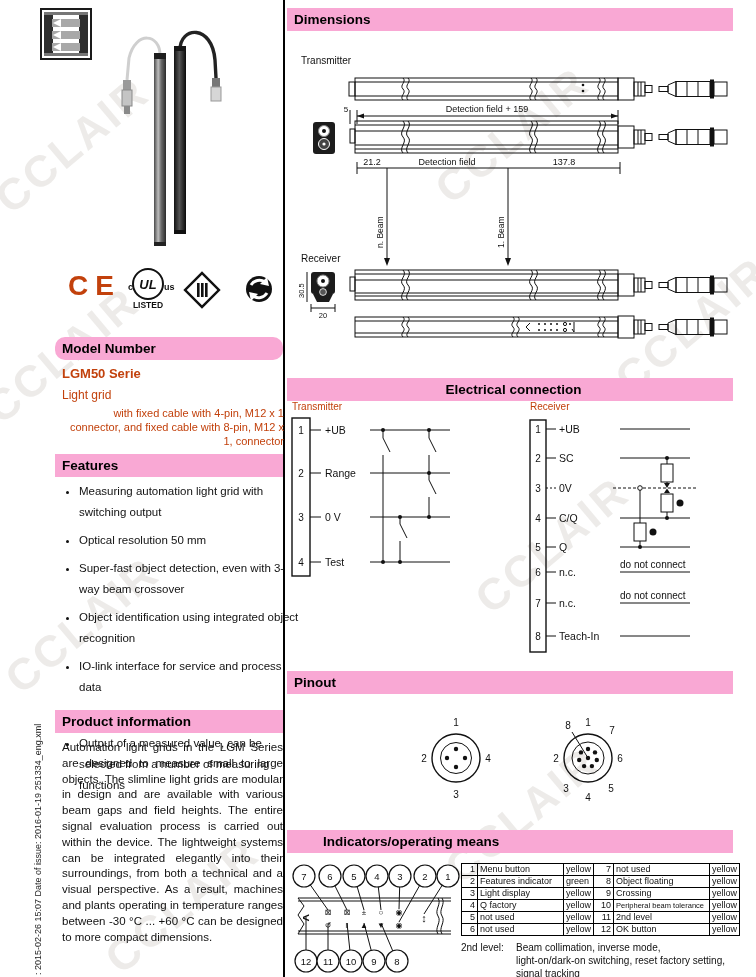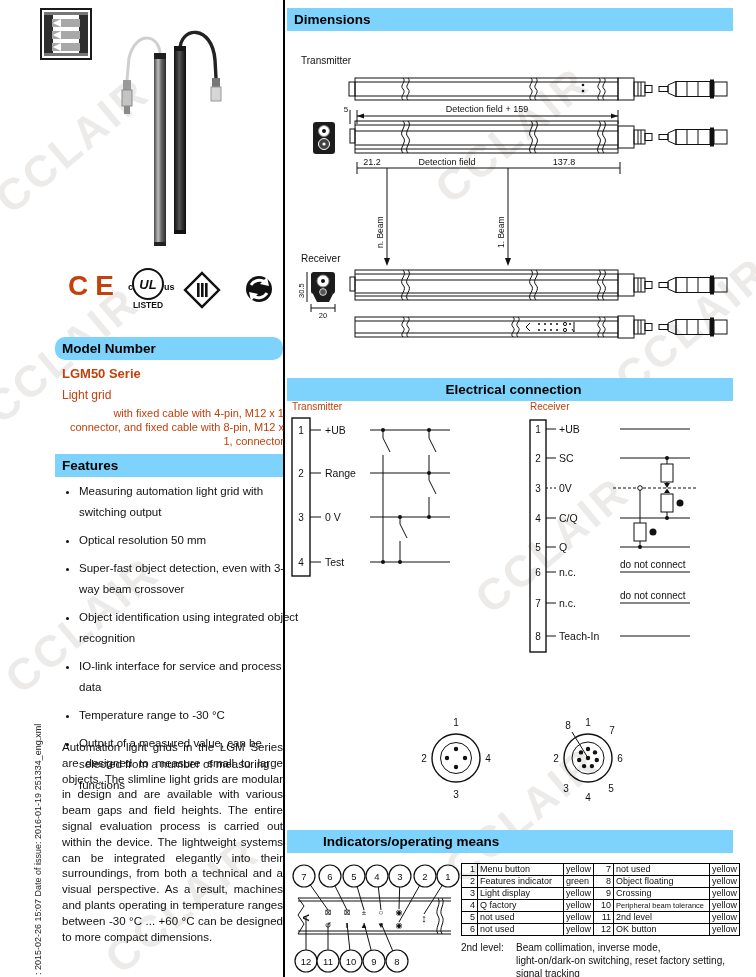--- a/index.html
+++ b/index.html
@@ -1,21 +1,21 @@
 <!DOCTYPE html>
 <html><head>
 <meta charset="utf-8">
 <style>
   html,body{margin:0;padding:0;background:#fff;}
   .page{position:relative;width:756px;height:977px;background:#fff;overflow:hidden;
         font-family:"Liberation Sans",sans-serif;color:#111;}
   .wm{position:absolute;font-weight:bold;font-size:44px;letter-spacing:3px;
       color:rgba(200,194,188,.33);transform:rotate(-40deg);white-space:nowrap;pointer-events:none;}
   .divider{position:absolute;left:283px;top:0;width:2px;height:977px;background:#000;}
-  .sechdr{position:absolute;background:#7dd3fc;color:#000;font-weight:bold;
+  .sechdr{position:absolute;background:#f9a8d4;color:#000;font-weight:bold;
           font-size:13.5px;line-height:23px;padding-left:7px;height:23px;box-sizing:border-box;}
   .lcol-hdr{left:55px;width:228px;}
   .rcol-hdr{left:287px;width:446px;}
   .txt{position:absolute;color:#c2410c;}
   .bold{font-weight:bold;}
   .side-text{position:absolute;left:33px;top:975px;transform:rotate(-90deg);
              transform-origin:0 0;font-size:9px;color:#222;white-space:nowrap;width:900px;}
   .features-list{position:absolute;left:62px;top:481px;width:222px;margin:0;
                  padding:0 0 0 17px;font-size:11.5px;line-height:21px;}
   .features-list li{margin-bottom:7px;}
@@ -130,20 +130,21 @@
   <ul class="features-list">
       <li>Measuring automation light grid with switching output</li>
       <li>Optical resolution 50 mm</li>
       <li>Super-fast object detection, even with 3-way beam crossover</li>
       <li>Object identification using integrated object recognition</li>
       <li>IO-link interface for service and process data</li>
       <li>Temperature range to -30 °C</li>
       <li>Output of a measured value, can be selected from a number of measuring functions</li>
     </ul>
 
+  <div class="sechdr lcol-hdr" style="top:710px;">Product information</div>
   <div class="para">Automation light grids in the LGM Series are designed to measure small to large objects. The slimline light grids are modular in design and are available with various beam gaps and field heights. The entire signal evaluation process is carried out within the device. The lightweight systems can be integrated elegantly into their surroundings, from both a technical and a visual perspective. As a result, machines and plants operating in temperature ranges between -30 °C ... +60 °C can be designed to more compact dimensions.</div>
 
   <div class="sechdr rcol-hdr" style="top:8px;">Dimensions</div>
 
   <svg style="position:absolute;left:287px;top:34px;" width="455" height="340">
     <defs>
       <g id="conn">
         <rect x="0" y="-11" width="16" height="22" class="ln" fill="#fff"></rect>
         <rect x="16" y="-7" width="11" height="14" class="ln" fill="#fff"></rect>
         <line x1="20" y1="-7" x2="20" y2="7" class="ln"></line>
@@ -366,20 +367,21 @@
     <line x1="112" y1="127" x2="112" y2="133" class="ln"></line>
     <circle cx="112" cy="133" r="2" class="fl"></circle>
     <circle cx="125" cy="118" r="3.5" class="fl"></circle>
     <text x="92" y="154" font-size="10">do not connect</text>
     <line x1="92" y1="158" x2="162" y2="158" class="ln"></line>
     <text x="92" y="185" font-size="10">do not connect</text>
     <line x1="92" y1="189" x2="162" y2="189" class="ln"></line>
     <line x1="92" y1="222" x2="162" y2="222" class="ln"></line>
   </svg>
 
+  <div class="sechdr rcol-hdr" style="top:671px;">Pinout</div>
 
   <svg style="position:absolute;left:378px;top:700px;" width="330" height="115">
     <g>
       <circle cx="78" cy="58" r="24" class="ln2"></circle>
       <circle cx="78" cy="58" r="15.5" class="ln"></circle>
       <circle cx="78" cy="49" r="2.2" class="fl"></circle>
       <circle cx="69" cy="58" r="2.2" class="fl"></circle>
       <circle cx="87" cy="58" r="2.2" class="fl"></circle>
       <circle cx="78" cy="67" r="2.2" class="fl"></circle>
       <text x="78" y="26" font-size="10" text-anchor="middle">1</text>

